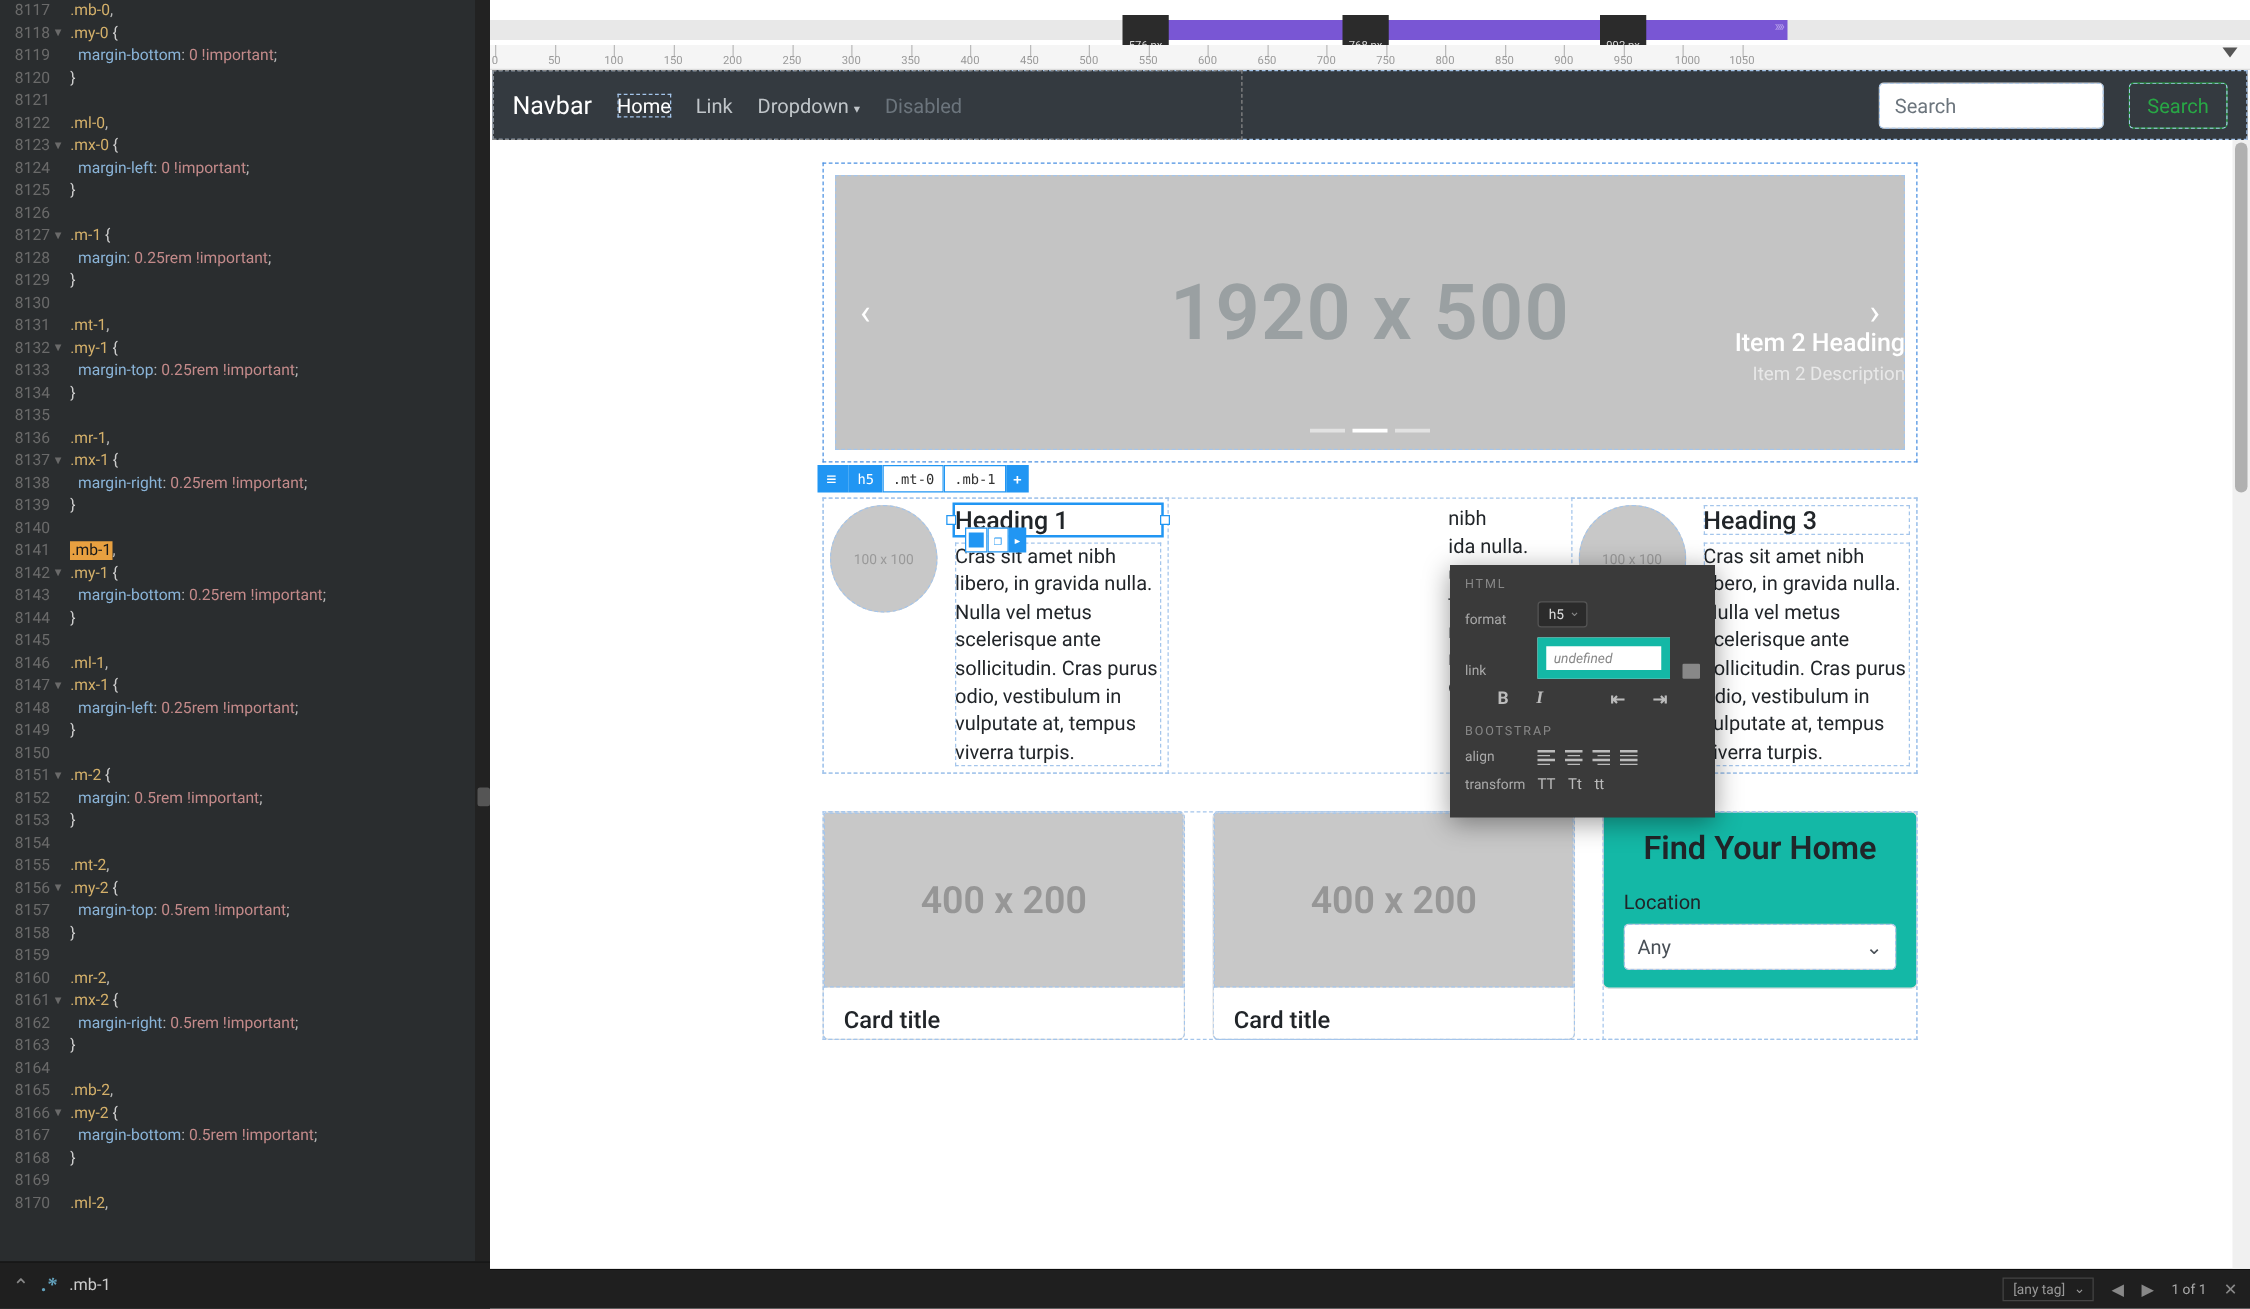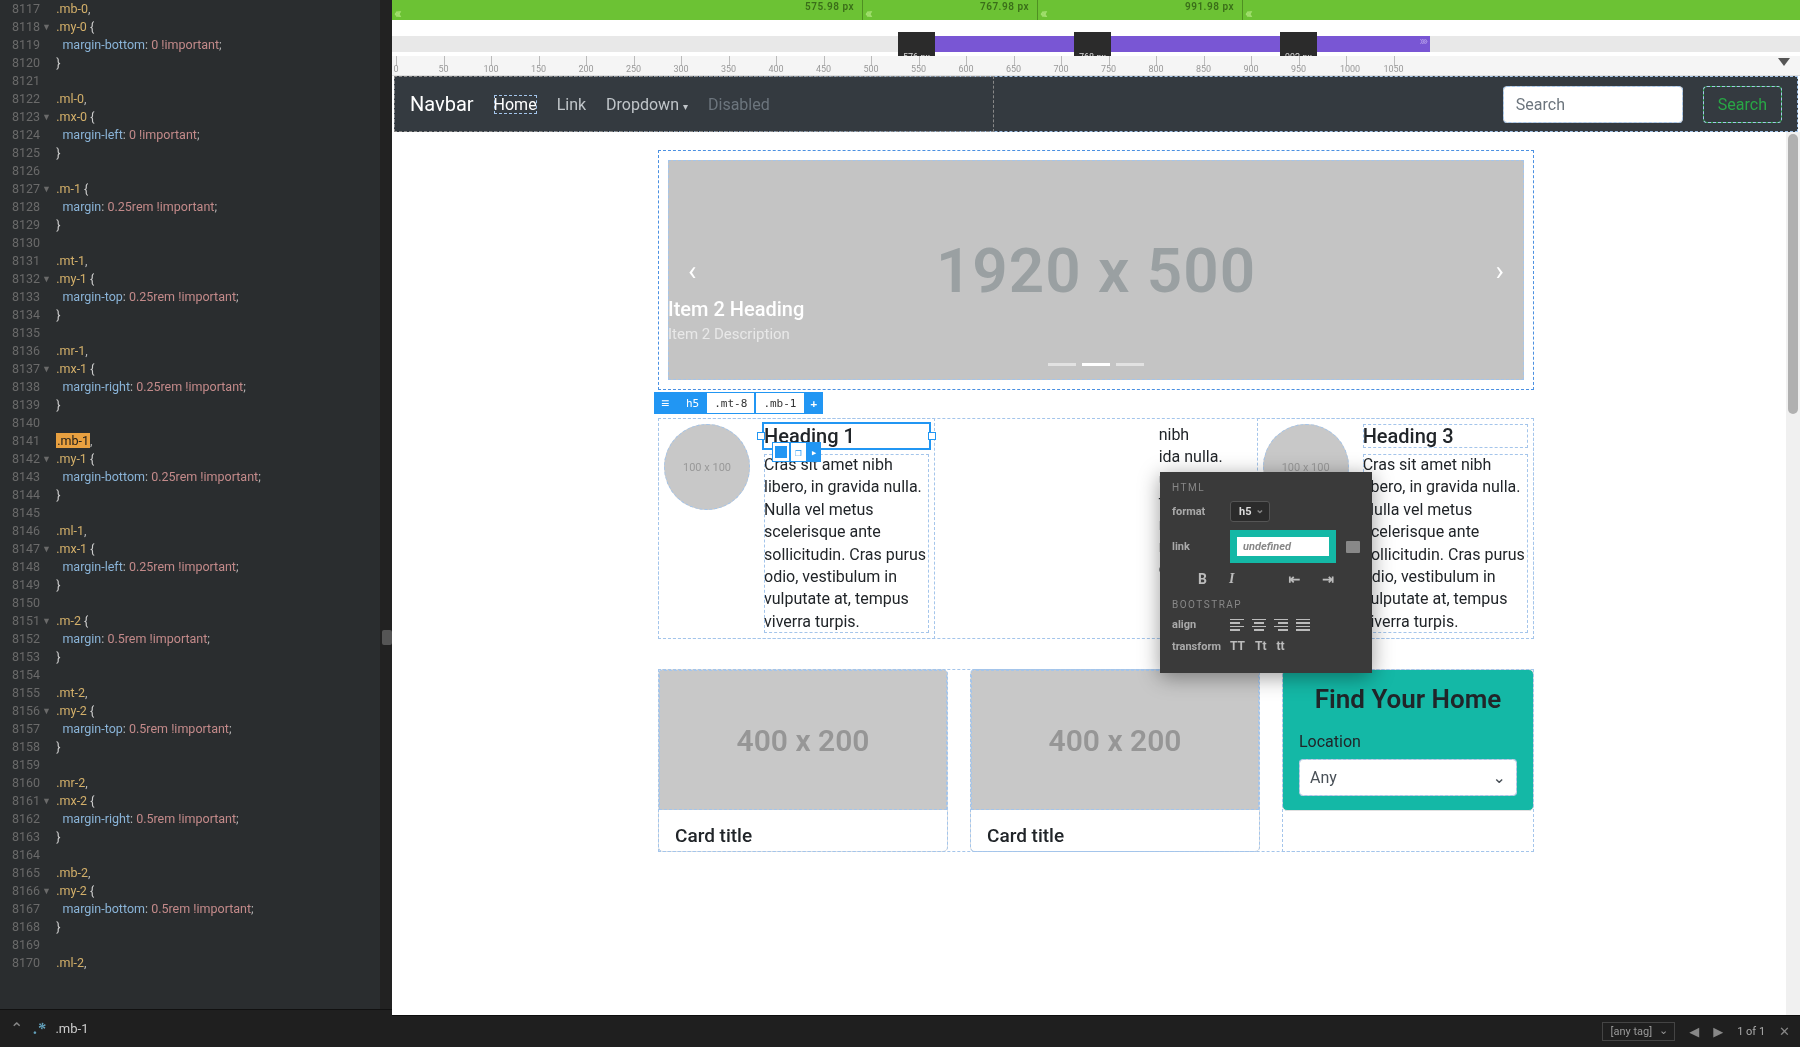--- a/index.html
+++ b/index.html
@@ -66,21 +66,21 @@
 .nav-container-outline { position: absolute; top: 0; left: 0; width: 600px; height: 56px; border: 1px dashed #888; pointer-events: none; }
 
 
 .pv-container { max-width: 900px; margin: 0 auto; padding: 0 12px; }
 .carousel-wrap { margin-top: 18px; padding: 10px 10px; }
 .carousel { background: #c4c4c4; height: 220px; position: relative; display: flex; align-items: center; justify-content: center; color: #a0a0a0; }
 .carousel .big-text { font-size: 62px; font-weight: 600; color: #9aa0a2; letter-spacing: 1px; }
 .carousel .ctrl { position: absolute; top: 50%; transform: translateY(-50%); color: #fff; font-size: 28px; padding: 10px; cursor: pointer; }
 .carousel .ctrl.prev { left: 10px; }
 .carousel .ctrl.next { right: 10px; }
-.carousel .caption { position: absolute; bottom: 37px; width: 100%; text-align: left; color: #fff; }
+.carousel .caption { position: absolute; bottom: 52px; width: 100%; text-align: right; color: #fff; }
 .carousel .caption h5 { font-size: 20px; font-weight: 500; margin-bottom: 4px; }
 .carousel .caption p { font-size: 15px; color: #e8e8e8; }
 .carousel .indicators { position: absolute; bottom: 14px; width: 100%; display: flex; justify-content: center; gap: 6px; }
 .carousel .indicators span { width: 28px; height: 3px; background: rgba(255,255,255,0.5); }
 .carousel .indicators span.active { background: #fff; }
 
 
 .row3 { display: flex; gap: 22px; margin-top: 28px; }
 .col { flex: 1; display: flex; gap: 14px; padding: 6px; position: relative; }
 .thumb { width: 86px; height: 86px; border-radius: 50%; background: #c8c8c8; display: flex; align-items: center; justify-content: center; color: #999; font-size: 11px; flex-shrink: 0; }
@@ -99,21 +99,21 @@
 .pill.white { background: #fff; color: #333; border: 1px solid #2196f3; }
 .pill.plus { background: #2196f3; color: #fff; font-weight: bold; padding: 3px 6px; }
 .pill .menu-lines { display: inline-block; width: 11px; }
 .pill .menu-lines::before { content: "≡"; font-size: 14px; }
 
 .para-pill-row { position: absolute; top: 24px; left: 114px; display: flex; height: 20px; z-index: 5; }
 
 
 .prop-popup { position: absolute; top: 396px; left: 768px; width: 212px; background: #3a3a3a; color: #ccc; font-size: 11px; padding: 10px 12px 12px; z-index: 10; box-shadow: 0 4px 20px rgba(0,0,0,0.4); }
 .pop-section-title { color: #888; letter-spacing: 1.5px; font-size: 10px; margin-bottom: 8px; }
-.pop-row { display: flex; align-items: center; gap: 10px; margin-bottom: 8px; font-weight: bold; }
+.pop-row { display: flex; align-items: flex-end; gap: 10px; margin-bottom: 8px; }
 .pop-row label { width: 48px; color: #aaa; }
 .pop-select { background: #2b2b2b; border: 1px solid #555; border-radius: 3px; padding: 3px 18px 3px 8px; color: #ddd; position: relative; font-size: 11px; }
 .pop-select::after { content: "⌄"; position: absolute; right: 5px; top: 1px; color: #888; }
 .pop-input { background: #ffffff; border: 7px solid #14b8a6; flex: 1; padding: 3px 6px; color: #888; font-style: italic; font-size: 11px; }
 .pop-folder { width: 14px; height: 12px; background: #888; border-radius: 1px; }
 .pop-icons { display: flex; gap: 12px; margin-top: 4px; }
 .pop-icons .ic { color: #bbb; font-size: 14px; cursor: pointer; font-weight: bold; }
 .pop-icons .ic.it { font-style: italic; font-family: serif; }
 .align-icons { display: flex; gap: 8px; }
 .align-icons .a-ic { width: 14px; height: 12px; display: flex; flex-direction: column; gap: 2px; cursor: pointer; }
@@ -209,37 +209,20 @@
       </div>
     </div>
     <div class="code-search">
       <span class="chev-up">⌃</span>
       <span class="regex-icon">.*</span>
       <input value=".mb-1" style="">
     </div>
   </div>
 
   <div class="preview-panel">
-    <div class="breakpoint-top">
-      <div class="bp-seg" style="flex:0 0 470px">
-          <div class="bp-arrows-g"></div>
-          <span class="bp-label">575.98    px</span>
-        </div>
-      <div class="bp-seg" style="flex:0 0 175px;border-left:1px solid #4f9022">
-          <div class="bp-arrows-g"></div>
-          <span class="bp-label">767.98    px</span>
-        </div>
-      <div class="bp-seg" style="flex:0 0 205px;border-left:1px solid #4f9022">
-          <div class="bp-arrows-g"></div>
-          <span class="bp-label">991.98    px</span>
-        </div>
-      <div class="bp-seg" style="flex:1;border-left:1px solid #4f9022">
-          <div class="bp-arrows-g"></div>
-        </div>
-    </div>
     <div class="breakpoint-bar" style="height:16px;margin-top:16px">
       <div class="bp-purple" style="left:536px;width:176px">
           <span class="tag">576   px</span>
           <span class="arrows"></span>
         </div>
       <div class="bp-purple" style="left:712px;width:206px">
           <span class="tag">768   px</span>
           <span class="arrows"></span>
         </div>
       <div class="bp-purple" style="left:918px;width:120px">
@@ -334,21 +317,21 @@
 
         <div class="row3 outline-dash-light">
           <div class="col outline-dash-light">
             <div class="thumb outline-dash-light">100 x 100</div>
             <div class="col-text">
               <div class="tag-pill-row">
                 <span class="pill">
                     <span class="menu-lines"></span>
                   </span>
                 <span class="pill">h5</span>
-                <span class="pill white">.mt-8</span>
+                <span class="pill white">.mt-0</span>
                 <span class="pill white">.mb-1</span>
                 <span class="pill plus">+</span>
               </div>
               <h5 class="selected-h5">
                 <span>Heading 1</span>
                 <span class="sel-handles">
                     <span class="h hl"></span>
                     <span class="h hr"></span>
                   </span>
               </h5>

